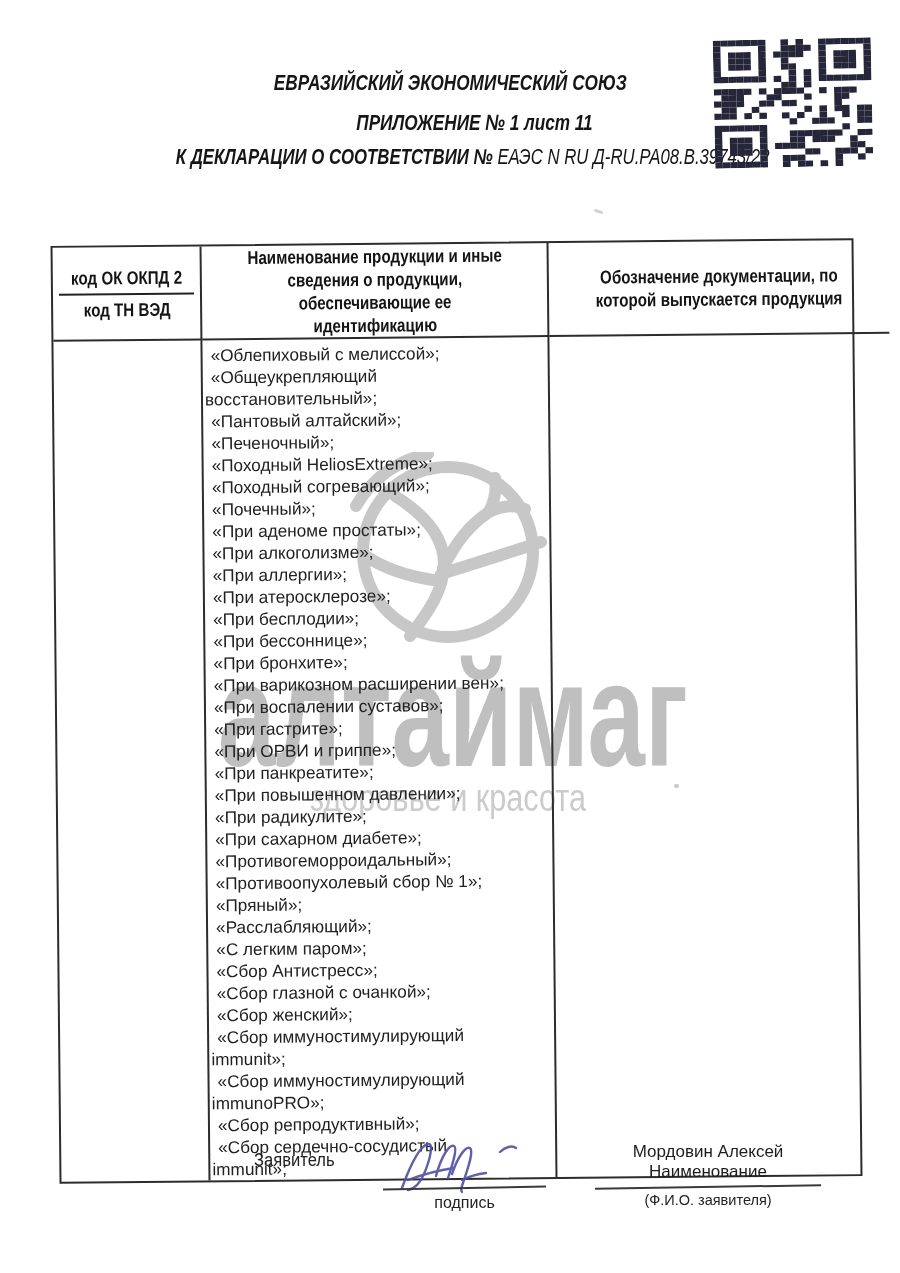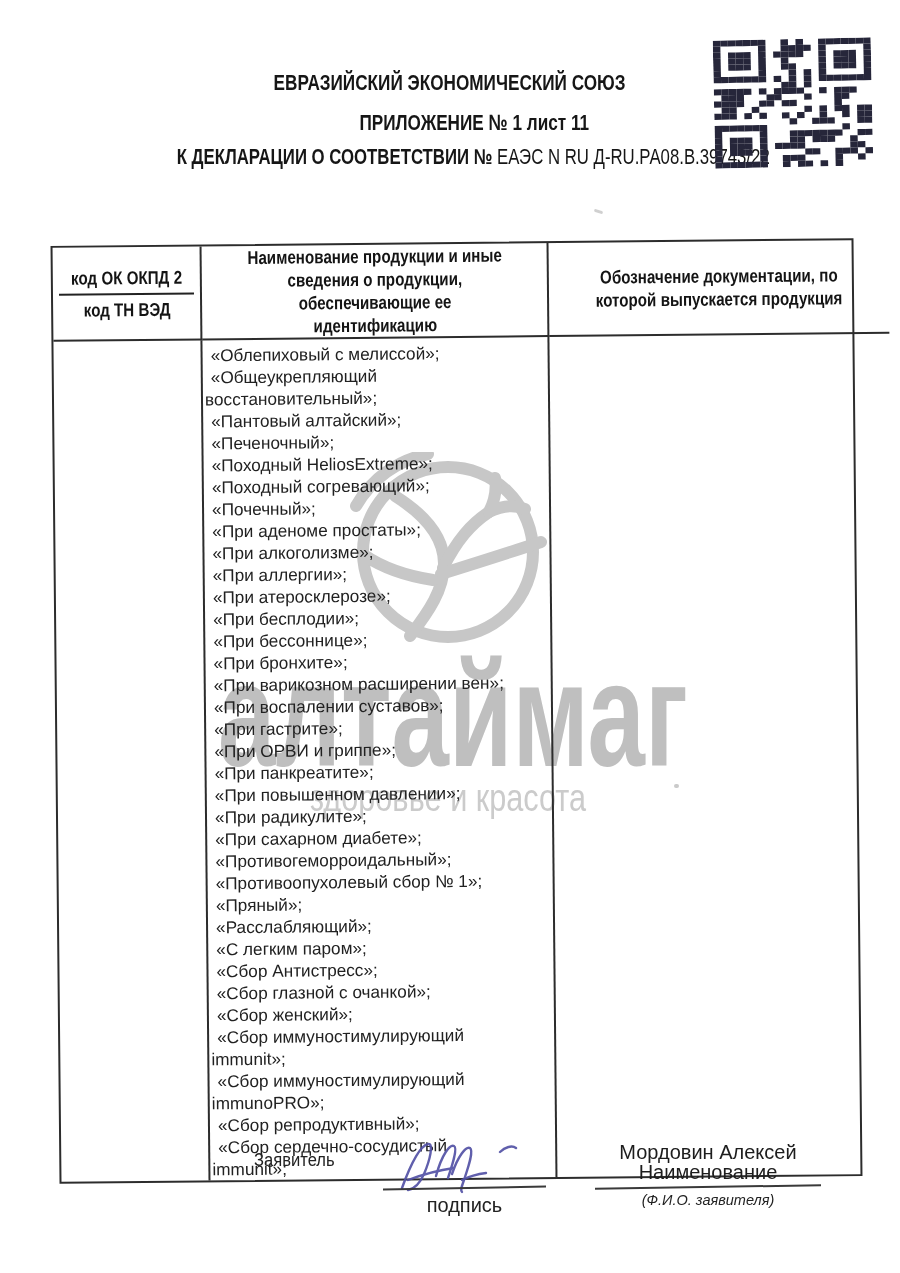--- a/index.html
+++ b/index.html
@@ -10,21 +10,21 @@
   
   .wm { position:absolute; z-index:0; }
   .wm-logo { left:348px; top:452px; width:205px; height:202px; }
   .wm-brand-svg { left:214px; top:648px; width:482px; height:140px; }
   .wm-tagline-svg { left:308px; top:778px; width:284px; height:46px; }
 
   
   .content { position:absolute; inset:0; z-index:1; }
 
   .hline { position:absolute; left:0; right:0; text-align:center; font-weight:bold;
-           font-size:22px; line-height:26px; color:#161616; white-space:nowrap; }
+           font-size:22px; line-height:26px; color:#161616; white-space:nowrap;font-style:italic; }
   .cond { display:inline-block; transform:scaleX(.78); transform-origin:center; }
   .h1 { top:70px; }
   .h2 { top:110px;padding-left:48px; }
   .h3 { top:144px; margin-left:46px; font-size:21.5px; }
   .h3 .num { font-weight:normal; }
 
   .qr { position:absolute; left:714px; top:39px; width:158px; height:128px;
         transform:rotate(-1.2deg); z-index:2; }
 
   .speck1 { position:absolute; left:594px; top:210px; width:9px; height:3px;
@@ -49,27 +49,27 @@
   .products { padding:4px 28px 0 2px; width:341px; font-size:17.2px; line-height:22px; color:#212121; }
   .product-line { text-indent:6px; }
 
   
   .f-label { position:absolute; left:254px; top:1150px; font-size:18px; color:#222;
              transform:scaleX(.92); transform-origin:left; }
   .sig-svg { position:absolute; left:396px; top:1136px; width:128px; height:60px; }
   .sig-line { position:absolute; left:383px; top:1187px; width:163px; height:2px;
               background:#3a3a3a; transform:rotate(-1deg); }
   .sig-caption { position:absolute; left:383px; top:1194px; width:163px; text-align:center;
-                 font-size:20px; color:#222; }
+                 font-size:16px; color:#222; }
   .name-block { position:absolute; left:595px; top:1142px; width:226px; text-align:center;
-                font-size:20px; line-height:20px; color:#1d1d1d; }
+                font-size:17px; line-height:20px; color:#1d1d1d; }
   .name-line { position:absolute; left:595px; top:1186px; width:226px; height:2px;
                background:#3a3a3a; transform:rotate(-.9deg); }
   .name-caption { position:absolute; left:595px; top:1192px; width:226px; text-align:center;
-                  font-size:14.5px; color:#222;font-style:italic; }
+                  font-size:14.5px; color:#222; }
 </style>
 </head>
 <body>
 
 <div class="page">
 
   <svg class="wm wm-logo" viewBox="0 0 205 202" fill="none">
     <g stroke="#c7c7c7" stroke-width="12" stroke-linecap="round" fill="none">
       <circle cx="100" cy="100" r="85" stroke-width="12"></circle>
       <path d="M62 184 C82 158 95 138 96 114 C97 88 79 64 47 44"></path>

